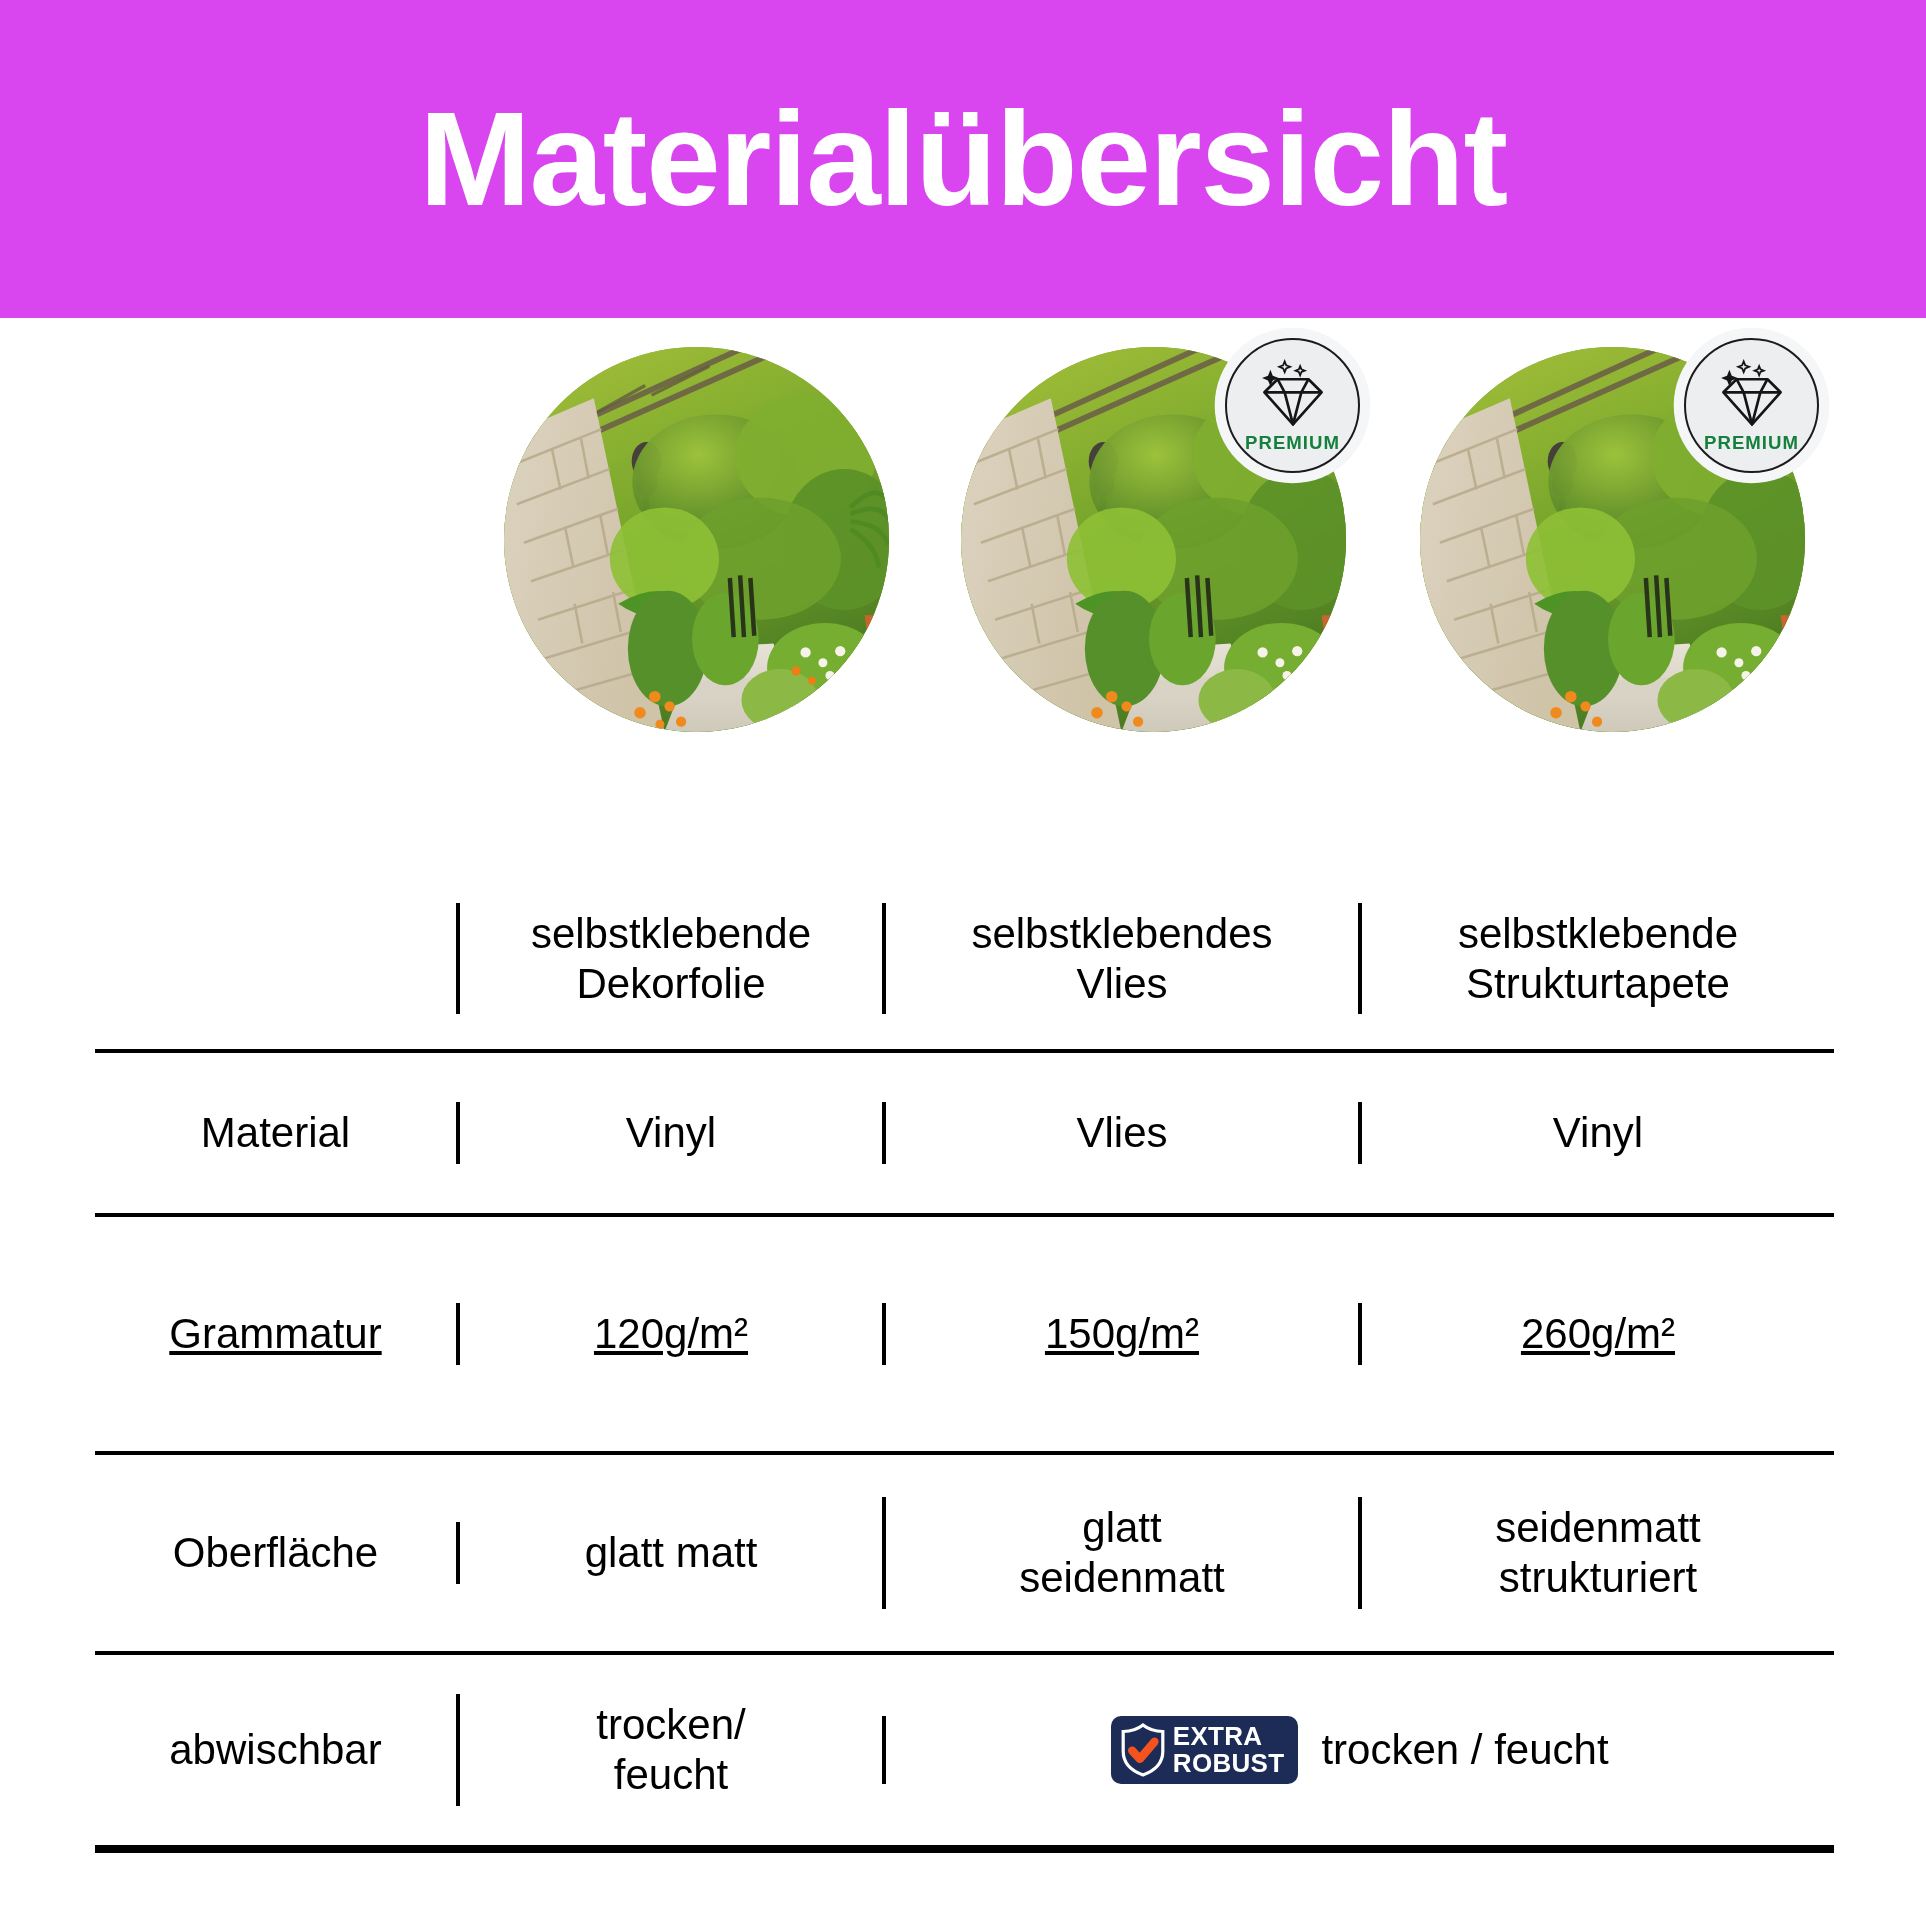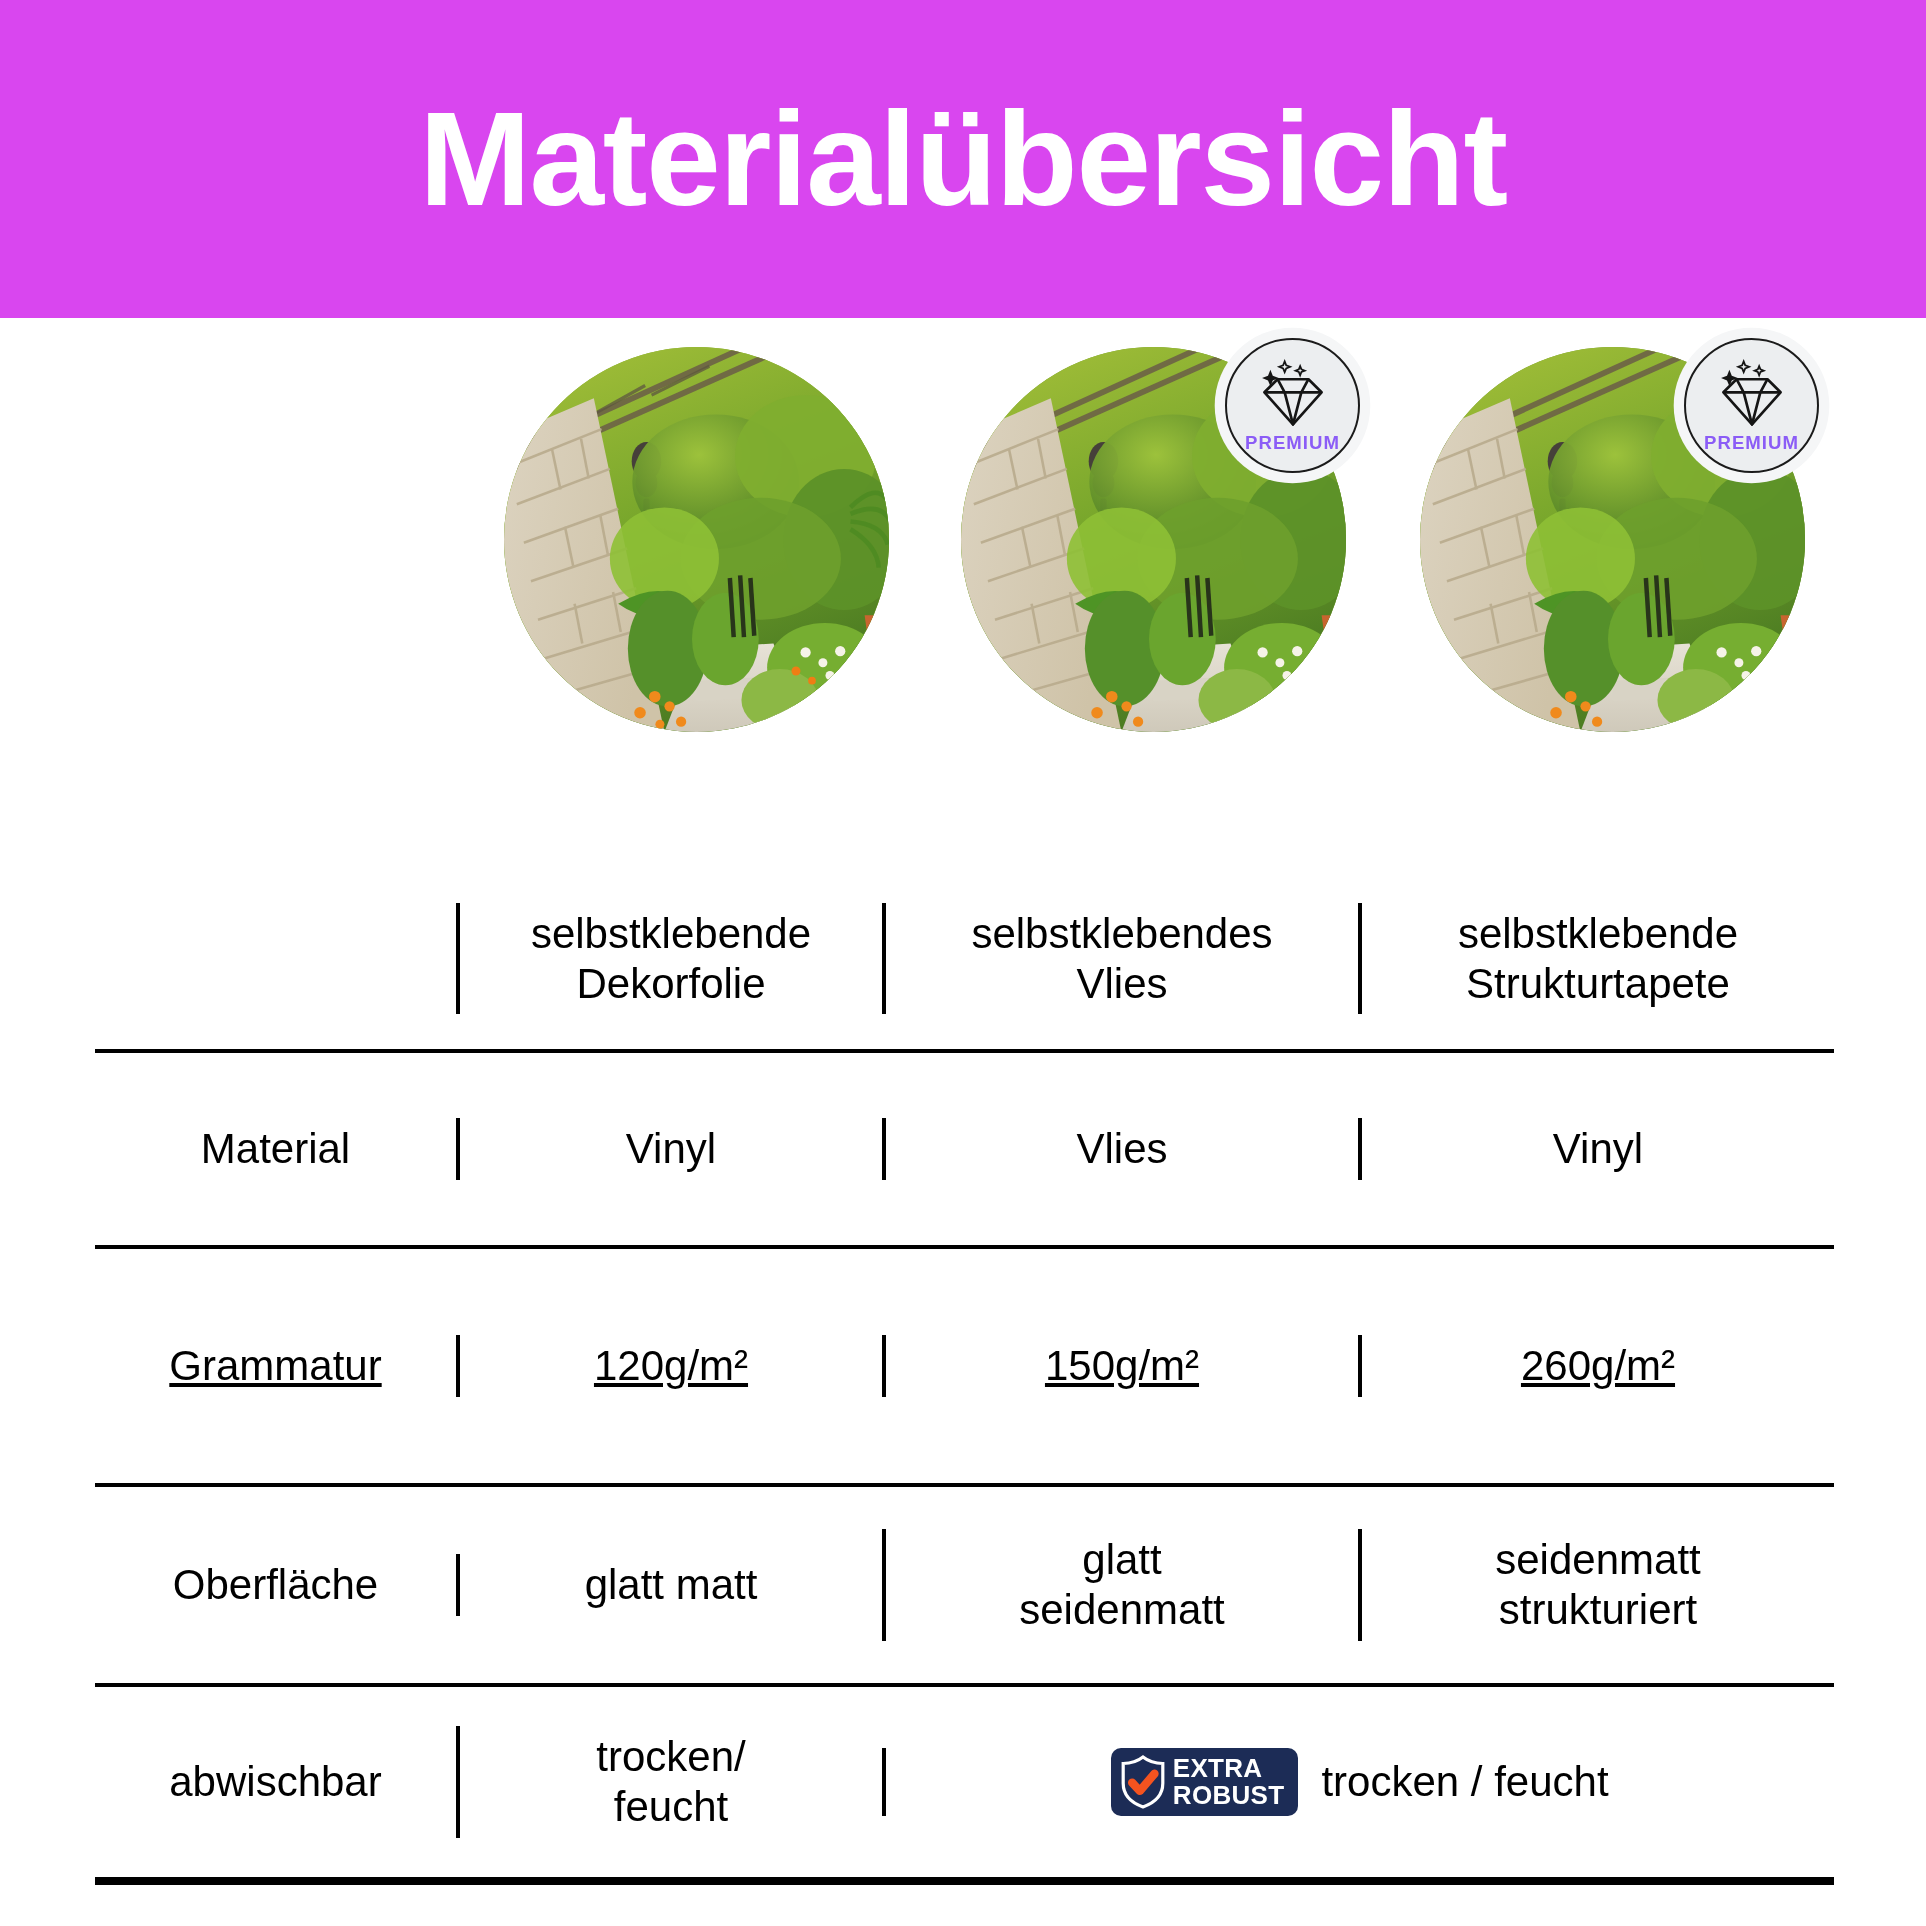--- a/index.html
+++ b/index.html
@@ -54,21 +54,21 @@
     box-shadow:0 0 0 10.3px #f5f6f7;
     display:flex; flex-direction:column;
     align-items:center; justify-content:center;
   }
   .premium-badge .diamond { width:72px; height:69px; display:block; margin-top:2.6px;}
   .premium-badge .ptext {
     font-family:"Liberation Sans", sans-serif;
     font-weight:700;
     font-size:18.6px;
     letter-spacing:1px;
-    color:#8b5cf6;
+    color:#15803d;
     margin-top:3.9px;
   }
 
   
   .table {
     position:absolute; left:95px; top:868px;
     width:1739px;
   }
   .trow { position:relative; display:flex; width:100%;align-items:center; }
   .trow + .trow { border-top:4.5px solid #000; }
@@ -91,21 +91,21 @@
   .c-c { width:476px; }
 
   
   .c-a, .c-b, .c-c { border-left:4.5px solid #000; }
 
   
   .row-head { height:181px; }
   .row-head .cell { align-items:center; }
   .row-head .c-label { border:none; }
 
-  .row-material   { height:196px; }
+  .row-material   { height:164px; }
   .row-grammatur  { height:238px;text-decoration:underline; }
   .row-oberflaeche{ height:200px; }
   .row-abwisch    { height:194px; }
 
   
   .merged-cell {
     position:relative;
     display:flex; align-items:center; justify-content:center;
     width:952px;
     border-left:4.5px solid #000;

